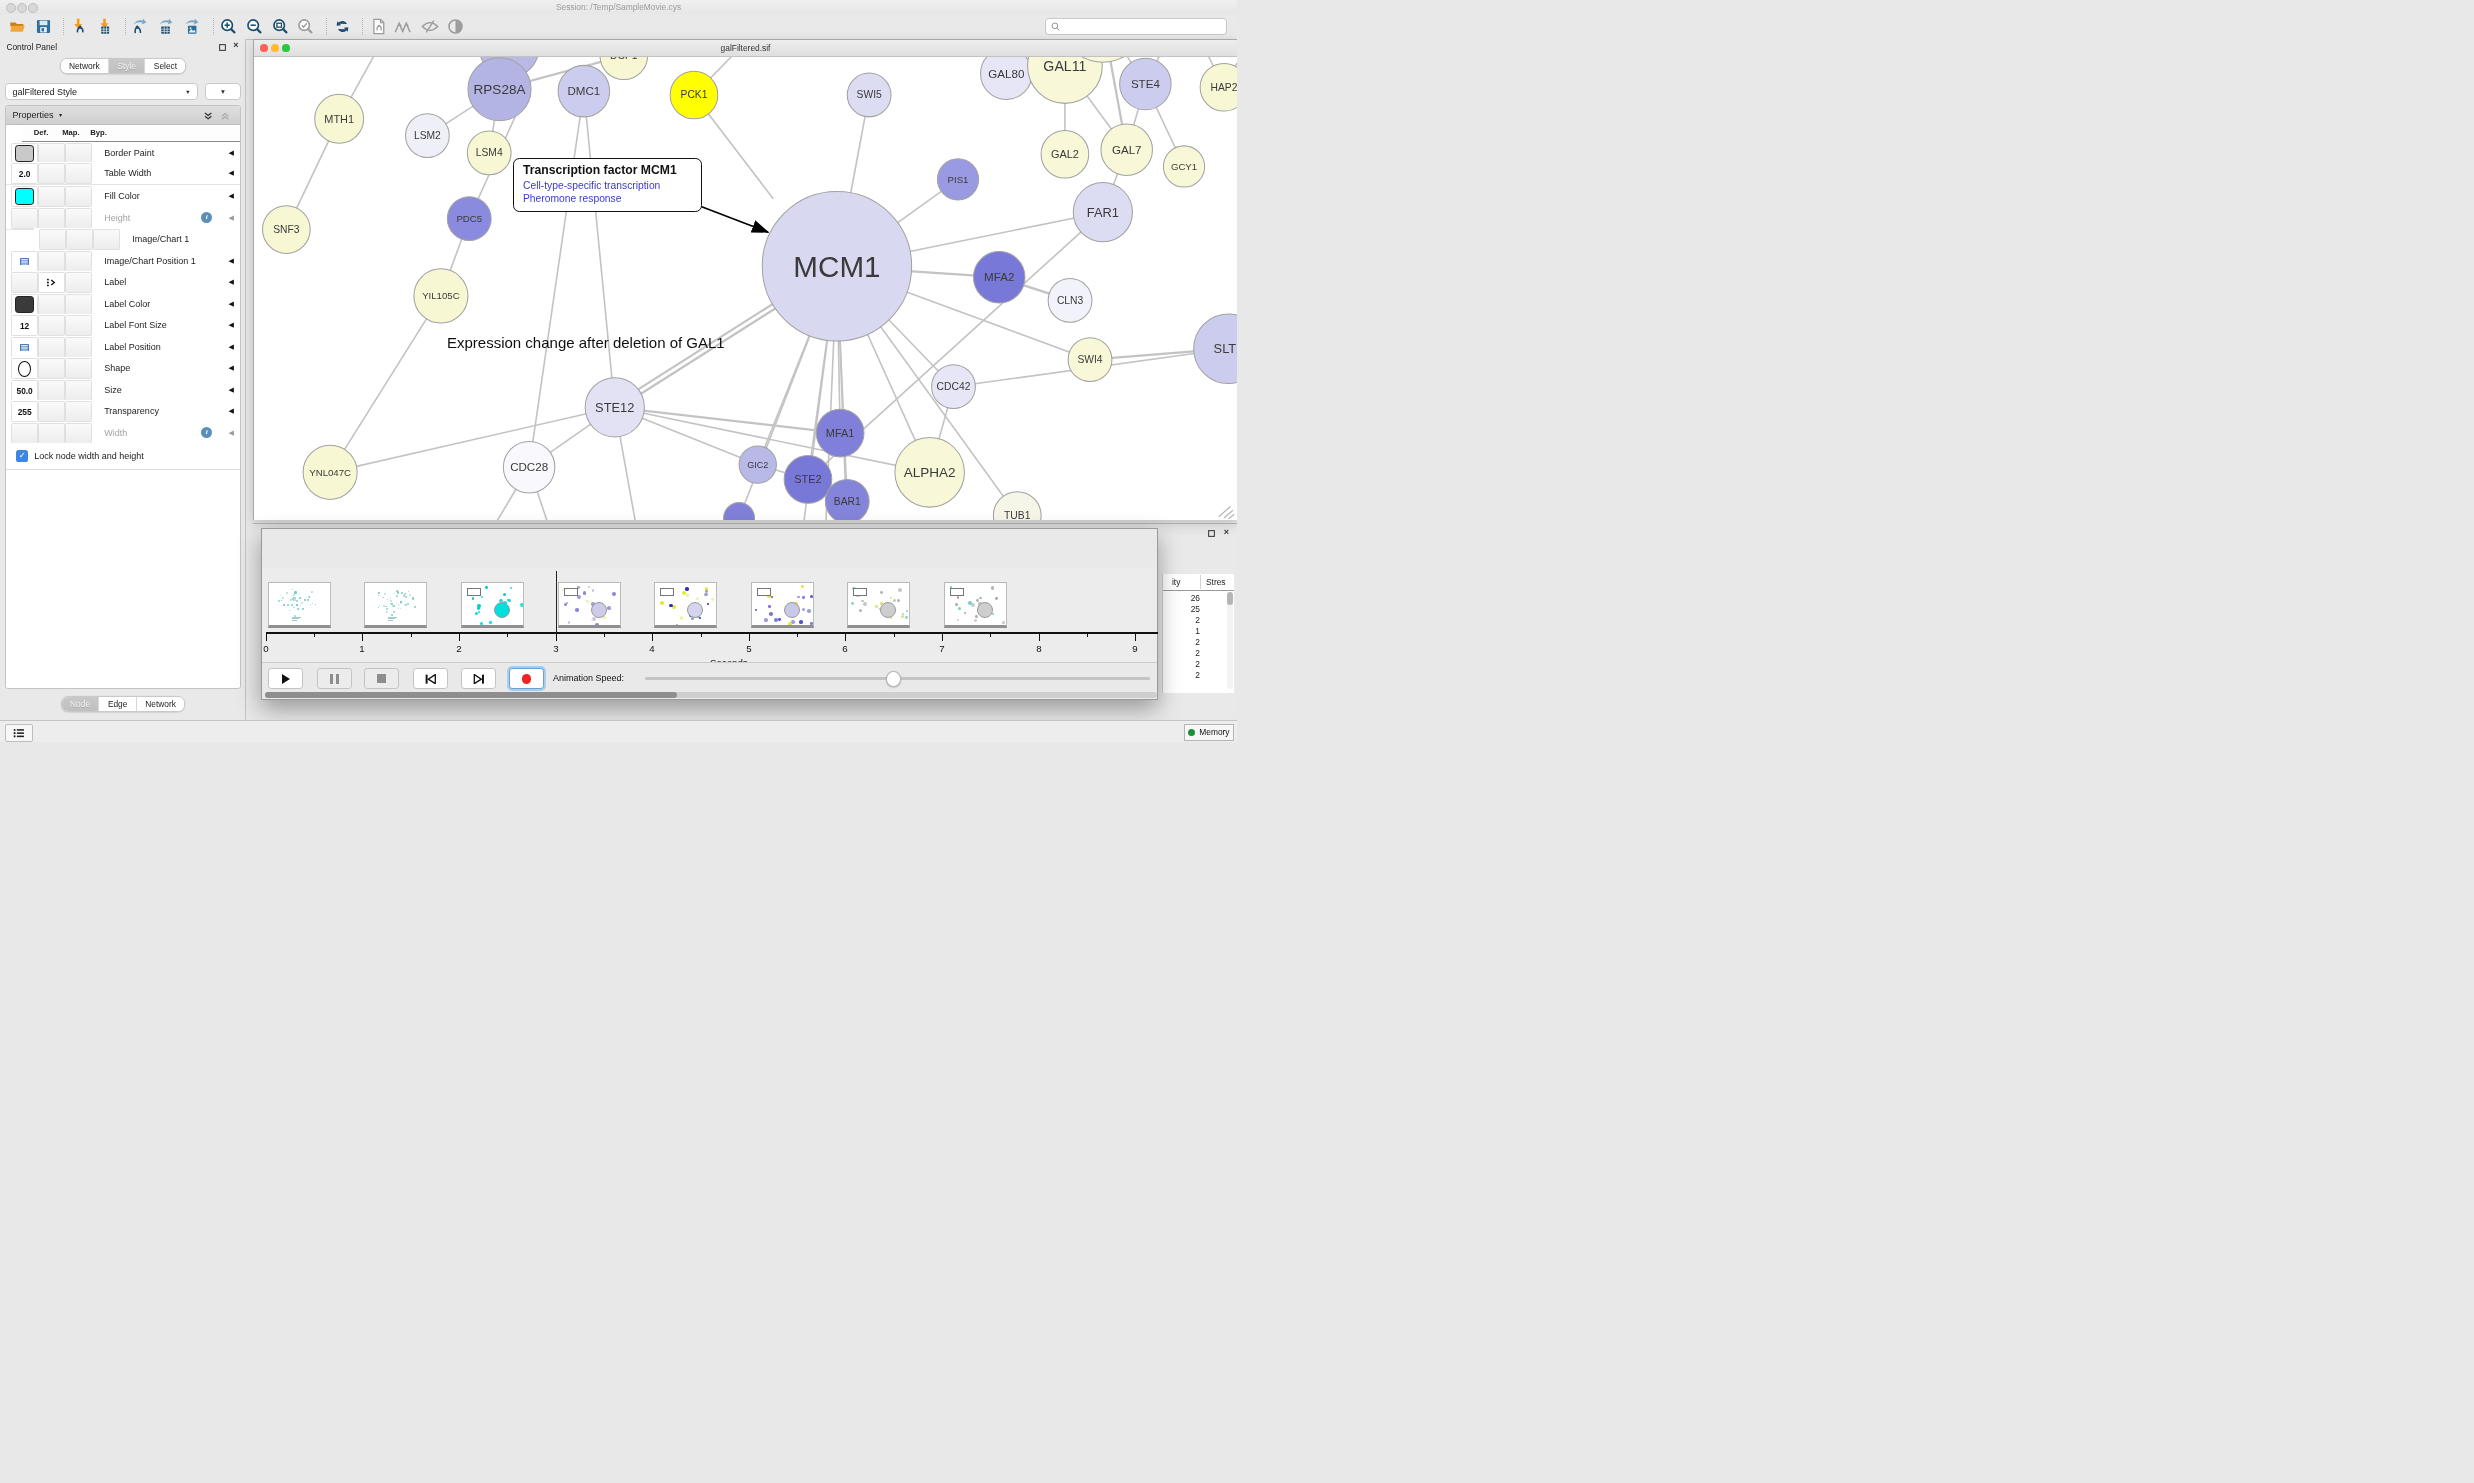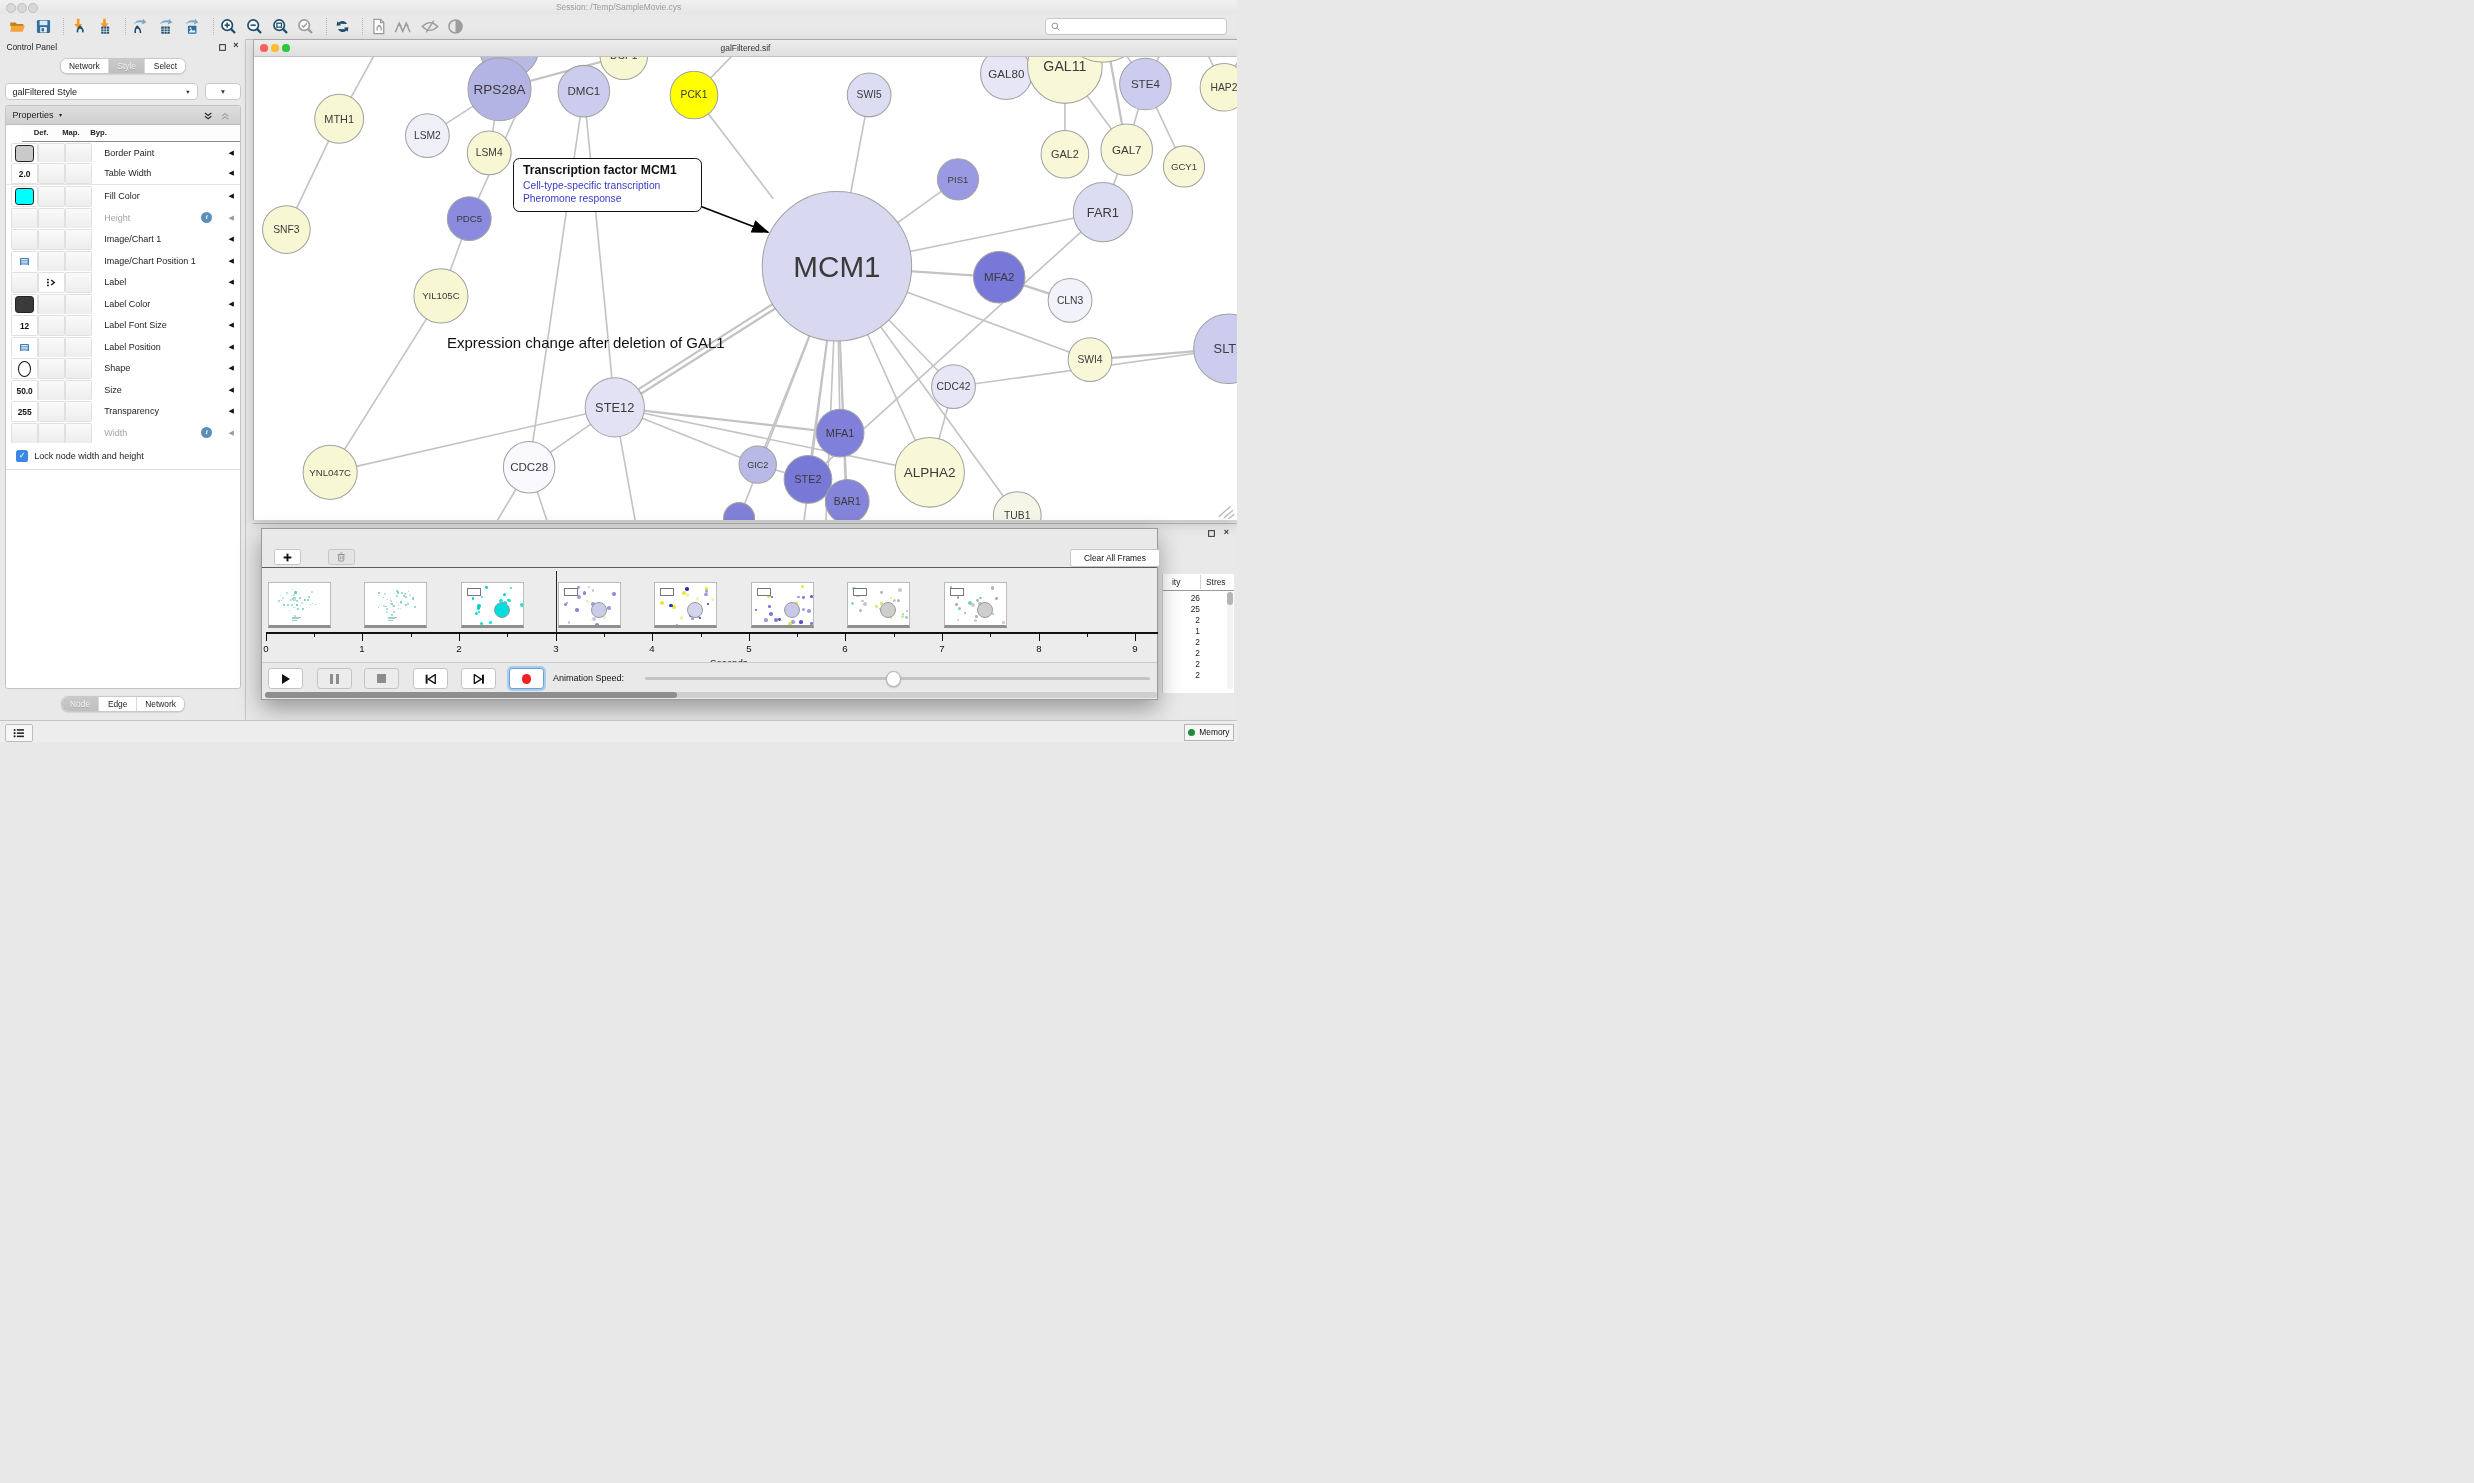--- a/index.html
+++ b/index.html
@@ -311,21 +311,21 @@
           <div class="parrow">◀</div>
         </div>
         <div class="prow disabled" style="top: 101px;">
           <div class="pcell" style="left: 5.2px;"></div>
           <div class="pcell" style="left: 32px;"></div>
           <div class="pcell" style="left: 59px;"></div>
           <div class="plabel">Height</div>
           <div class="info-ico">i</div>
           <div class="parrow">◀</div>
         </div>
-        <div class="prow" style="top: 122px;">
+        <div class="prow" style="top: 122px; margin-left: 28px;">
           <div class="pcell" style="left: 5.2px;"></div>
           <div class="pcell" style="left: 32px;"></div>
           <div class="pcell" style="left: 59px;"></div>
           <div class="plabel">Image/Chart 1</div>
           <div class="parrow">◀</div>
         </div>
         <div class="prow" style="top: 144px; text-align: center;">
           <div class="pcell" style="left: 5.2px; background: rgb(255, 255, 255);">
             <svg width="9" height="7.7" viewBox="0 0 14 12">
               <rect x="1" y="1" width="12" height="10" fill="none" stroke="#2b6cb0" stroke-width="1.6"></rect>
@@ -698,38 +698,20 @@
     <div id="annotation" class="abs" style="left:259px;top:101px;width:189px">
       <div class="a-title">Transcription factor MCM1</div>
       <div class="a-line">Cell-type-specific transcription</div>
       <div class="a-line">Pheromone response</div>
     </div>
     <div id="net-caption" class="abs" style="left:193px;top:277px">Expression change after deletion of GAL1</div>
   </div>
 </div>
 
 <div id="cya" class="abs">
-  <div id="cya-toolbar" class="abs">
-    <div class="cya-btn" style="left:12.2px;top:3.2px;width:24.5px">
-      <svg width="9" height="9" viewBox="0 0 14 14">
-          <line x1="7" y1="1" x2="7" y2="13" stroke="#111" stroke-width="3"></line>
-          <line x1="1" y1="7" x2="13" y2="7" stroke="#111" stroke-width="3"></line>
-        </svg>
-    </div>
-    <div class="cya-btn dim" style="left:66px;top:3.2px;width:24.5px">
-      <svg width="8.4" height="9.7" viewBox="0 0 13 15">
-          <rect x="2.5" y="4" width="8" height="10" rx="1.5" fill="none" stroke="#8f8f8f" stroke-width="1.4"></rect>
-          <line x1="1" y1="4" x2="12" y2="4" stroke="#8f8f8f" stroke-width="1.4"></line>
-          <line x1="5" y1="1.5" x2="8" y2="1.5" stroke="#8f8f8f" stroke-width="1.4"></line>
-          <line x1="5" y1="6.5" x2="5" y2="11.5" stroke="#8f8f8f" stroke-width="1.2"></line>
-          <line x1="8" y1="6.5" x2="8" y2="11.5" stroke="#8f8f8f" stroke-width="1.2"></line>
-        </svg>
-    </div>
-    <div class="cya-btn" style="left:808px;top:2.6px;width:88px;height:16px">Clear All Frames</div>
-  </div>
   <div id="cya-timeline" class="abs">
     <div id="axis"></div>
     <div>
         <div class="tick" style="left: 3.9px; top: 64px; height: 9px;"></div>
         <div class="tick" style="left: 52px; top: 64px; height: 4.5px;"></div>
         <div class="ticklabel" style="left: 3.9px;">0</div>
         <div class="tick" style="left: 100px; top: 64px; height: 9px;"></div>
         <div class="tick" style="left: 149px; top: 64px; height: 4.5px;"></div>
         <div class="ticklabel" style="left: 100px;">1</div>
         <div class="tick" style="left: 197px; top: 64px; height: 9px;"></div>

